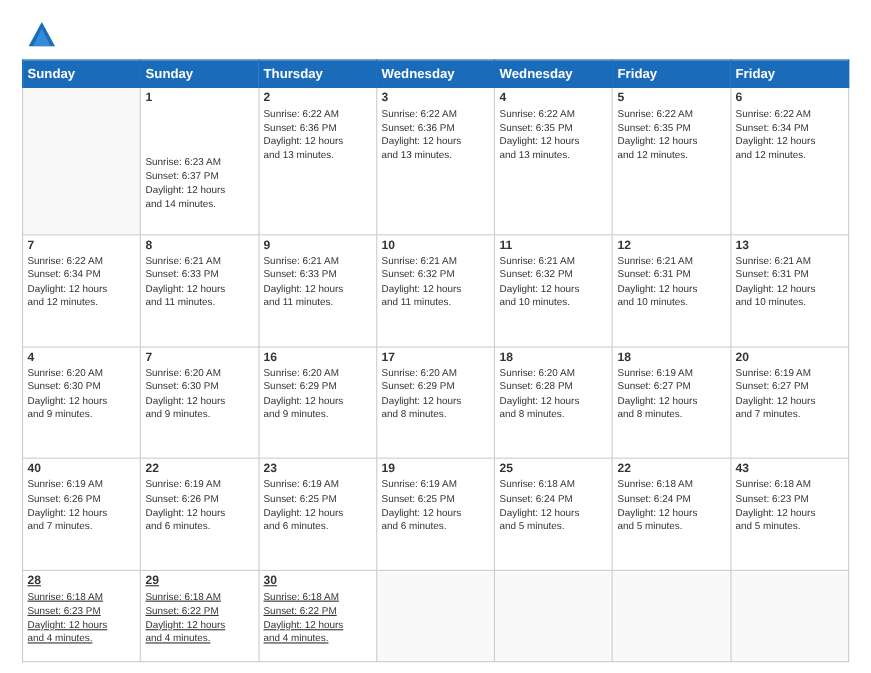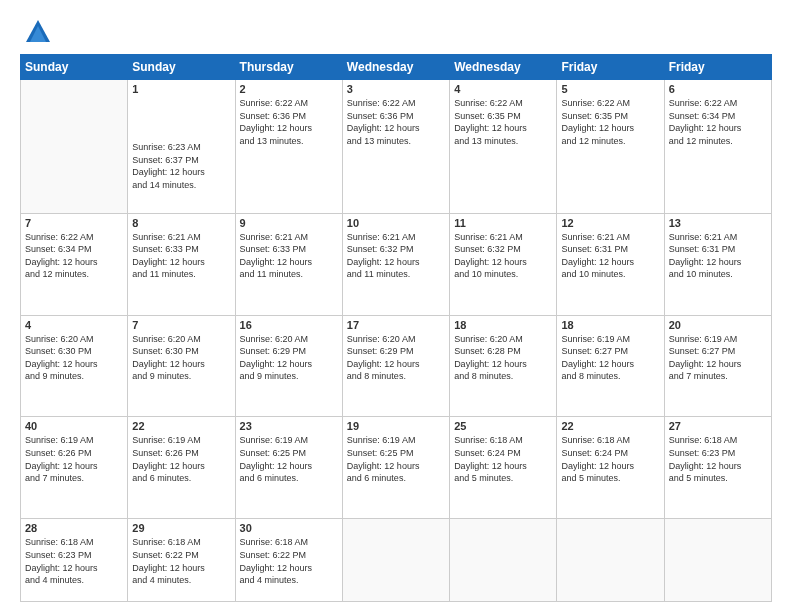--- a/index.html
+++ b/index.html
@@ -93,20 +93,21 @@
     .day-info {
       font-size: 9px;
       line-height: 1.4;
       color: #333;
     }
     .empty-cell {
       background: #f9f9f9;
     }
     .last-row td {
       height: 70px;
+      text-decoration: underline;
     }
   </style>
 </head>
 <body>
 
 <div class="page">
   <div class="header">
     <div class="logo">
       <div class="logo-text">
         <span class="logo-general"></span>
@@ -320,21 +321,21 @@
 and 5 minutes.</div>
           </td>
           <td>
             <span class="day-number">22</span>
             <div class="day-info" style="white-space: pre-line;">Sunrise: 6:18 AM
 Sunset: 6:24 PM
 Daylight: 12 hours
 and 5 minutes.</div>
           </td>
           <td>
-            <span class="day-number">27</span>
+            <span class="day-number">43</span>
             <div class="day-info" style="white-space: pre-line;">Sunrise: 6:18 AM
 Sunset: 6:23 PM
 Daylight: 12 hours
 and 5 minutes.</div>
           </td>
         </tr>
         <tr class="last-row">
           <td>
             <span class="day-number">28</span>
             <div class="day-info" style="white-space: pre-line;">Sunrise: 6:18 AM

